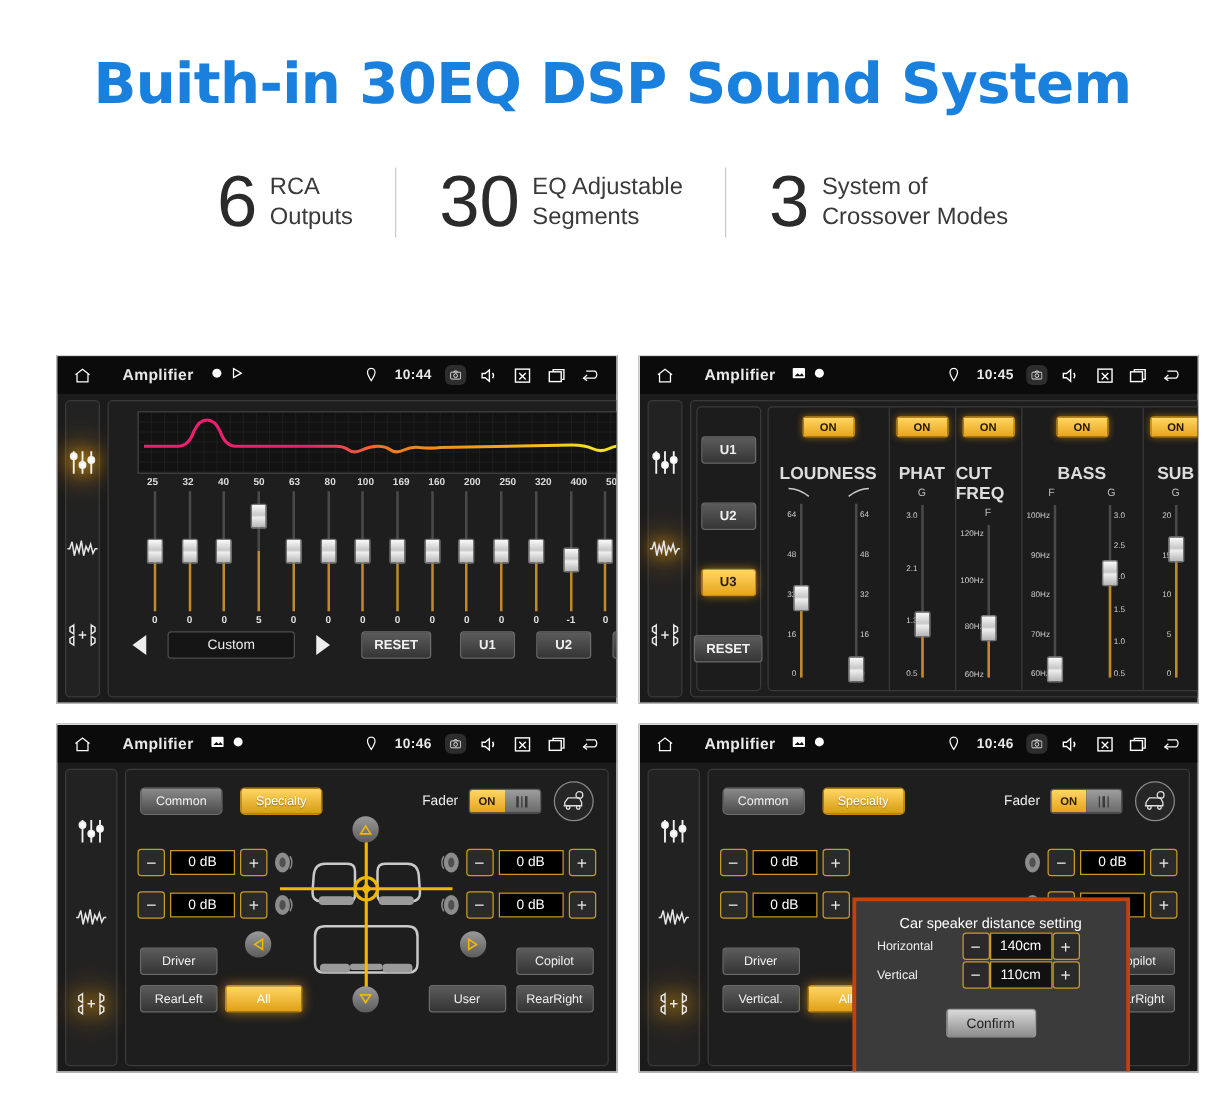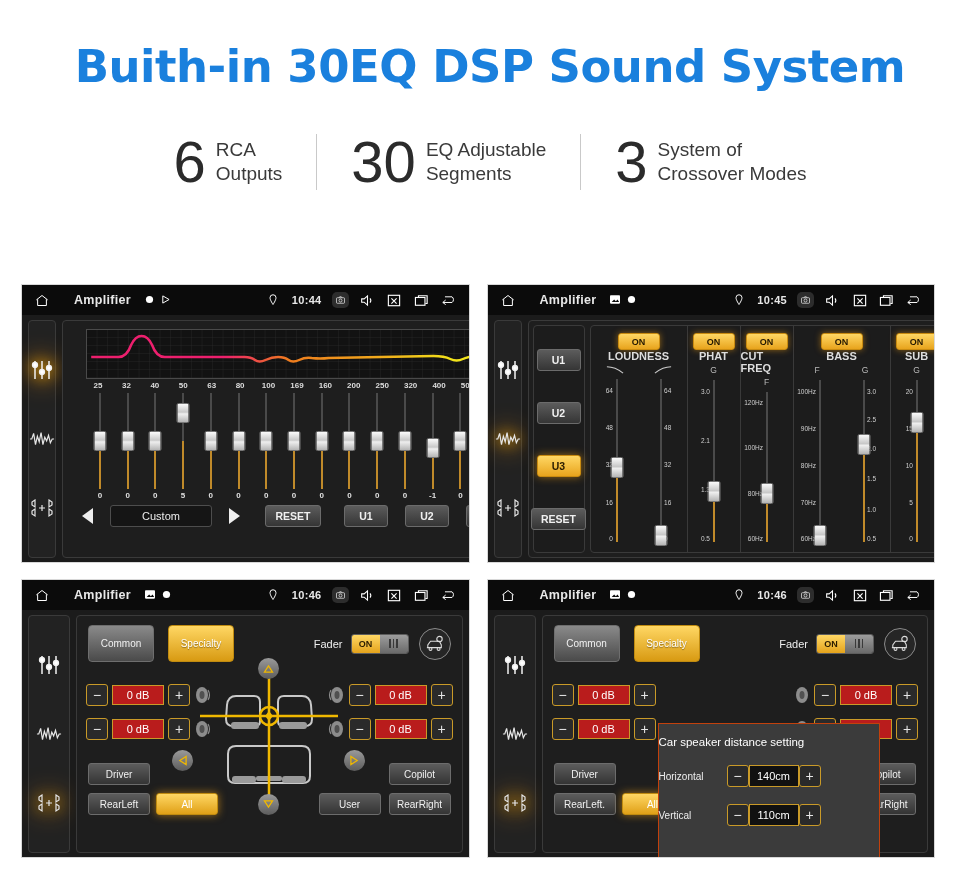--- a/index.html
+++ b/index.html
@@ -42,21 +42,21 @@
     line-height: 1;
     font-family: "Liberation Sans", sans-serif;
   }
   .stat-lines { line-height: 1.25; }
   .stat-line { font-size: 19px; color: #3a3a3a; white-space: nowrap; }
   .stat-div { width: 1px; height: 56px; background: #c9c9c9; }
 
   
   .panels {
     position: absolute;
-    left: 21px; top: 284px;
+    left: 45px; top: 284px;
     width: 914px;
   }
   .panel-row { display: flex; gap: 17px; margin-bottom: 16px; }
   .panel {
     width: 450px; height: 279px;
     background: #1b1b1b;
     border: 1px solid #d8d8d8;
     position: relative;
     overflow: hidden;
   }
@@ -195,21 +195,21 @@
   }
   .fx-col:last-child { border-right: none; }
   .fx-on {
     width: 42px; height: 17px; font-size: 9px; font-weight: bold;
     background: linear-gradient(to bottom,#ffd764,#e8a41d);
     border: 1px solid #c98b10; border-radius: 3px; color: #231700;
     display: flex; align-items: center; justify-content: center;
     box-shadow: 0 0 6px rgba(255,170,20,.5);
     cursor: pointer;
   }
-  .fx-label { font-size: 11px; color: #ddd; margin-top: 0; font-weight: bold; }
+  .fx-label { font-size: 14px; color: #ddd; margin-top: 20px; font-weight: bold; }
   .fx-glabels { display: flex; justify-content: space-around; width: 100%; margin-top: 3px; }
   .fx-g { font-size: 8.5px; color: #bbb; }
   .fx-curve { width: 18px; height: 9px; }
   .fx-sliders { display: flex; justify-content: space-around; width: 100%; flex: 1; padding: 2px 4px 6px; }
   .vsl { position: relative; width: 44px; }
   .vsl-track {
     position: absolute; left: 50%; transform: translateX(-50%);
     width: 2px; top: 3px; bottom: 4px; background: #4a4a4a;
   }
   .vsl-fill {
@@ -225,21 +225,21 @@
   .vsl-tick {
     position: absolute; font-size: 6.5px; color: #cfcfcf;
     white-space: nowrap; transform: translateY(-50%);
   }
   .vsl-tick.l { right: 58%; }
   .vsl-tick.r { left: 58%; }
 
   
   .fd-top { display: flex; align-items: center; padding: 4px 6px 0; position: relative; }
   .fd-tab {
-    width: 66px; height: 37px; font-size: 10px; border-radius: 4px;
+    width: 66px; height: 22px; font-size: 10px; border-radius: 4px;
     display: flex; align-items: center; justify-content: center;
     color: #f1f1f1; cursor: pointer;
     background: linear-gradient(to bottom,#8a8a8a,#4a4a4a);
     border: 1px solid #6e6e6e;
   }
   .fd-tab.sel {
     background: linear-gradient(to bottom,#ffd764,#d89a12);
     border-color: #c08b10; color: #fff;
     text-shadow: 0 1px 1px rgba(0,0,0,.4);
   }
@@ -268,21 +268,21 @@
   .fd-body { position: relative; height: 188px; margin-top: 4px; }
   .db-row {
     position: absolute; display: flex; align-items: center; gap: 4px;
   }
   .pm {
     width: 22px; height: 22px; border: 1.5px solid #c99a28; border-radius: 3px;
     background: #2a2a2a; color: #e6e6e6; font-size: 14px;
     display: flex; align-items: center; justify-content: center; cursor: pointer;
   }
   .db-val {
-    width: 52px; height: 20px; background: #b91c1c; border: 1px solid #c99a28;
+    width: 52px; height: 20px; background: #000000; border: 1px solid #c99a28;
     color: #fff; font-size: 11px; display: flex; align-items: center; justify-content: center;
   }
   .spk { width: 20px; height: 20px; }
   .seat-area {
     position: absolute; left: 50%; transform: translateX(-50%);
     top: 2px; width: 150px; height: 160px;
   }
   .arrow-btn {
     position: absolute; width: 21px; height: 21px; border-radius: 50%;
     background: linear-gradient(to bottom,#9a9a9a,#5c5c5c);
@@ -298,25 +298,24 @@
   .seat-btn.sel {
     background: linear-gradient(to bottom,#ffd764,#e0a017);
     border-color: #c08b10; color: #fff;
     box-shadow: 0 0 9px rgba(255,170,20,.6);
   }
 
   
   .dialog {
     position: absolute; left: 110px; top: 57px;
     width: 222px; height: 154px;
-    background: #3b3b3b; border: 1px solid #c2410c;
+    background: #3b3b3b; border: 3px solid #c2410c;
     z-index: 30;
-    display: flex; flex-direction: column; 
+    display: flex; flex-direction: column; align-items: center;
     padding-top: 12px;
-    gap: 16px;
   }
   .dlg-title { color: #fff; font-size: 11.5px; }
   .dlg-row { display: flex; align-items: center; margin-top: 1px; width: 182px; }
   .dlg-lbl { color: #eee; font-size: 10px; width: 68px; }
   .dlg-val {
     width: 50px; height: 22px; background: #111; border: 1px solid #c99a28;
     color: #fff; font-size: 11px; display: flex; align-items: center; justify-content: center;
   }
   .dlg-confirm {
     margin-top: 16px; width: 72px; height: 23px;
@@ -1130,21 +1129,21 @@
               </svg>
               <div class="arrow-btn" style="left:64px; top:126px;">
                 <svg width="11" height="9" viewBox="0 0 12 10" fill="none" stroke="#f0b800" stroke-width="1.4">
                     <path d="M6 8L1.5 1h9z"></path>
                   </svg>
               </div>
             </div>
 
             <div class="seat-btn" style="left:6px; top:97px;">Driver</div>
             <div class="seat-btn" style="right:6px; top:97px;">Copilot</div>
-            <div class="seat-btn" style="left:6px; top:127px;">RearLeft.</div>
+            <div class="seat-btn" style="left:6px; top:127px;">Vertical.</div>
             <div class="seat-btn sel" style="left:74px; top:127px;">All</div>
             <div class="seat-btn" style="right:76px; top:127px;">User</div>
             <div class="seat-btn" style="right:6px; top:127px;">RearRight</div>
 
             <div class="dialog">
               <div class="dlg-title">Car speaker distance setting</div>
               <div class="dlg-row">
                 <div class="dlg-lbl">Horizontal</div>
                 <div class="pm">−</div>
                 <div class="dlg-val">140cm</div>

